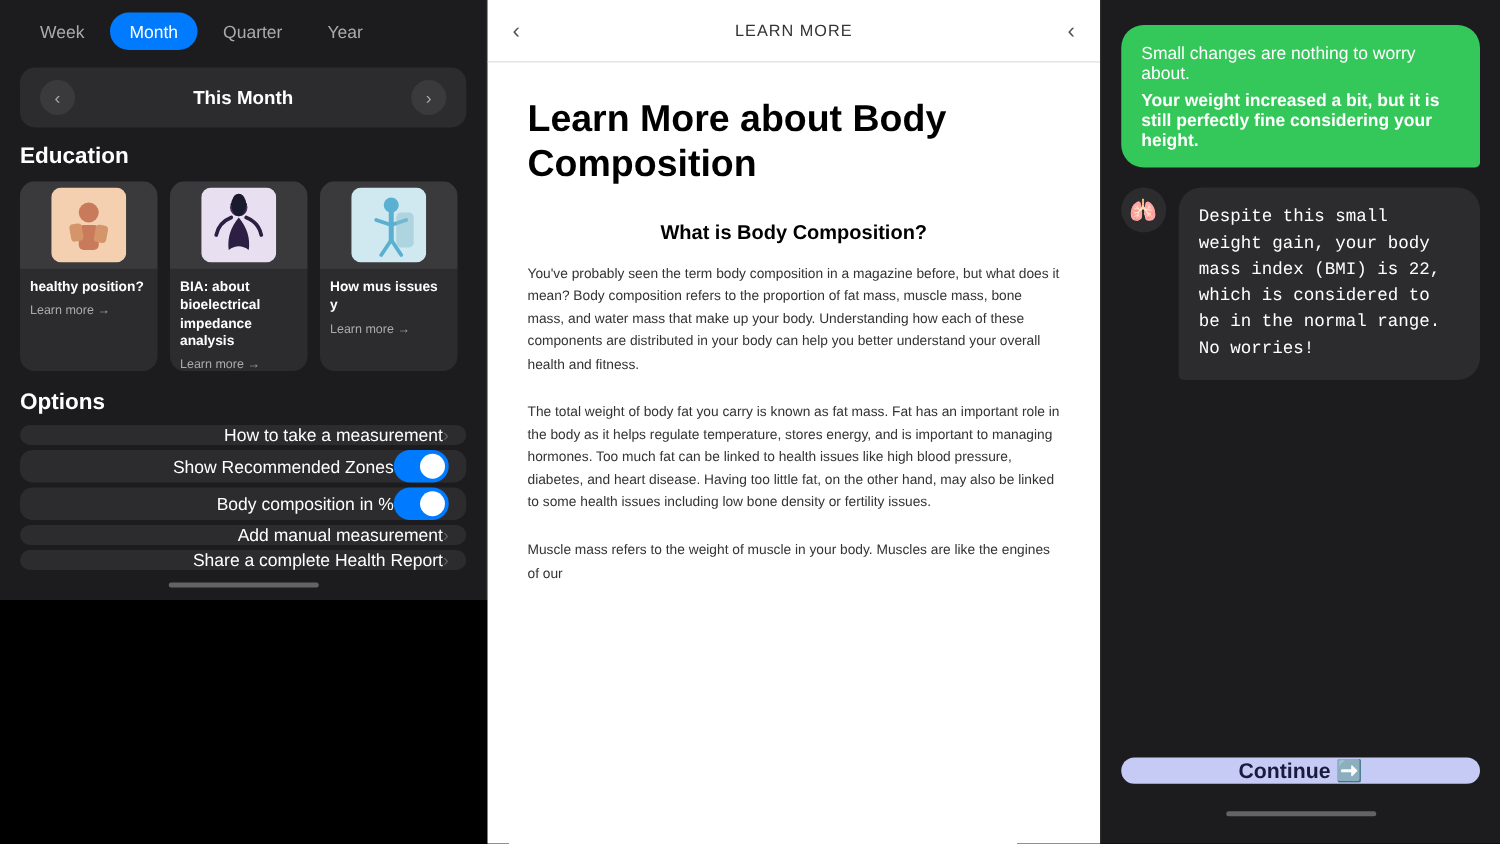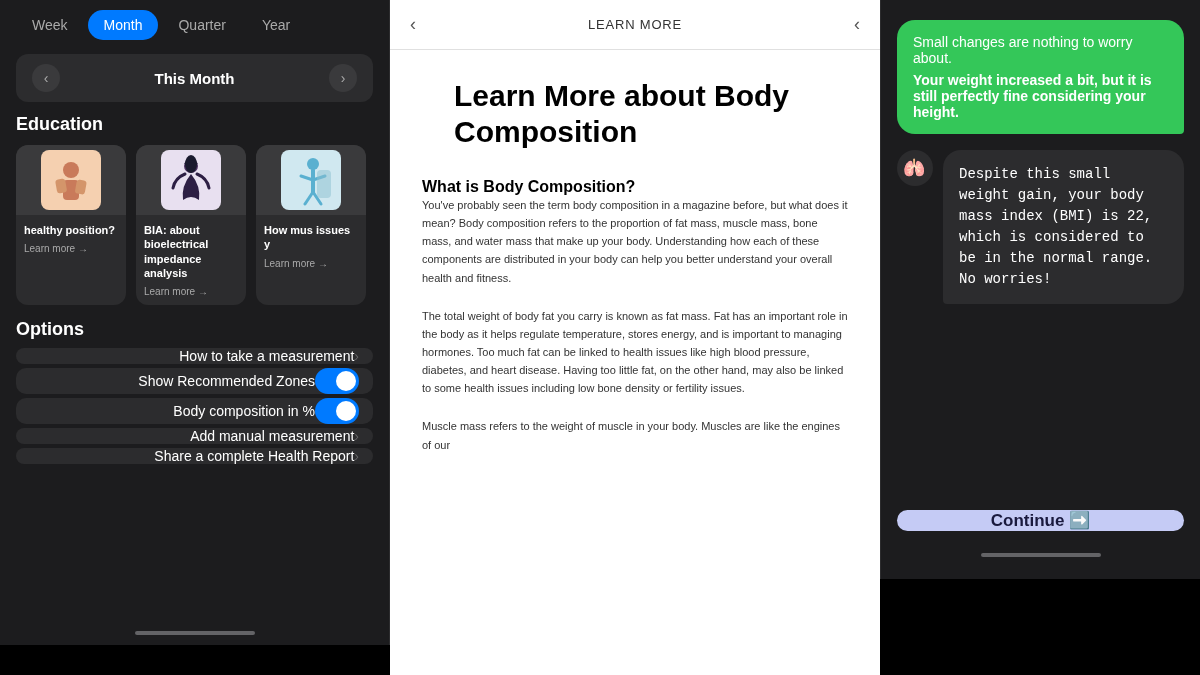--- a/index.html
+++ b/index.html
@@ -10,21 +10,21 @@
       color: #fff;
       font-family: -apple-system, BlinkMacSystemFont, 'Segoe UI', sans-serif;
       display: flex;
       overflow: hidden;
     }
 
     
     .left-panel {
       width: 390px;
       min-width: 390px;
-      height: 645px;
+      height: 480px;
       background: #1c1c1e;
       display: flex;
       flex-direction: column;
       overflow: hidden;
       border-right: 1px solid #2c2c2e;
     }
 
     
     .tab-bar {
       display: flex;
@@ -224,39 +224,40 @@
       flex: 1;
       overflow-y: auto;
       padding: 28px 32px;
     }
     .article-title {
       font-size: 30px;
       font-weight: 800;
       color: #000;
       line-height: 1.2;
       margin-bottom: 28px;
-      margin-left: 32px;
     }
     .article-subtitle {
       font-size: 16px;
       font-weight: 700;
       color: #000;
+      margin-bottom: 14px;
+      text-align: center;
     }
     .article-body {
       font-size: 11px;
       color: #333;
       line-height: 1.65;
       margin-bottom: 20px;
     }
 
     
     .right-panel {
       width: 320px;
       min-width: 320px;
-      height: 579px;
+      height: 675px;
       background: #1c1c1e;
       display: flex;
       flex-direction: column;
       padding: 20px 16px;
       gap: 16px;
       border-left: 1px solid #2c2c2e;
     }
     .chat-bubble-green {
       background: #34c759;
       border-radius: 18px 18px 4px 18px;

